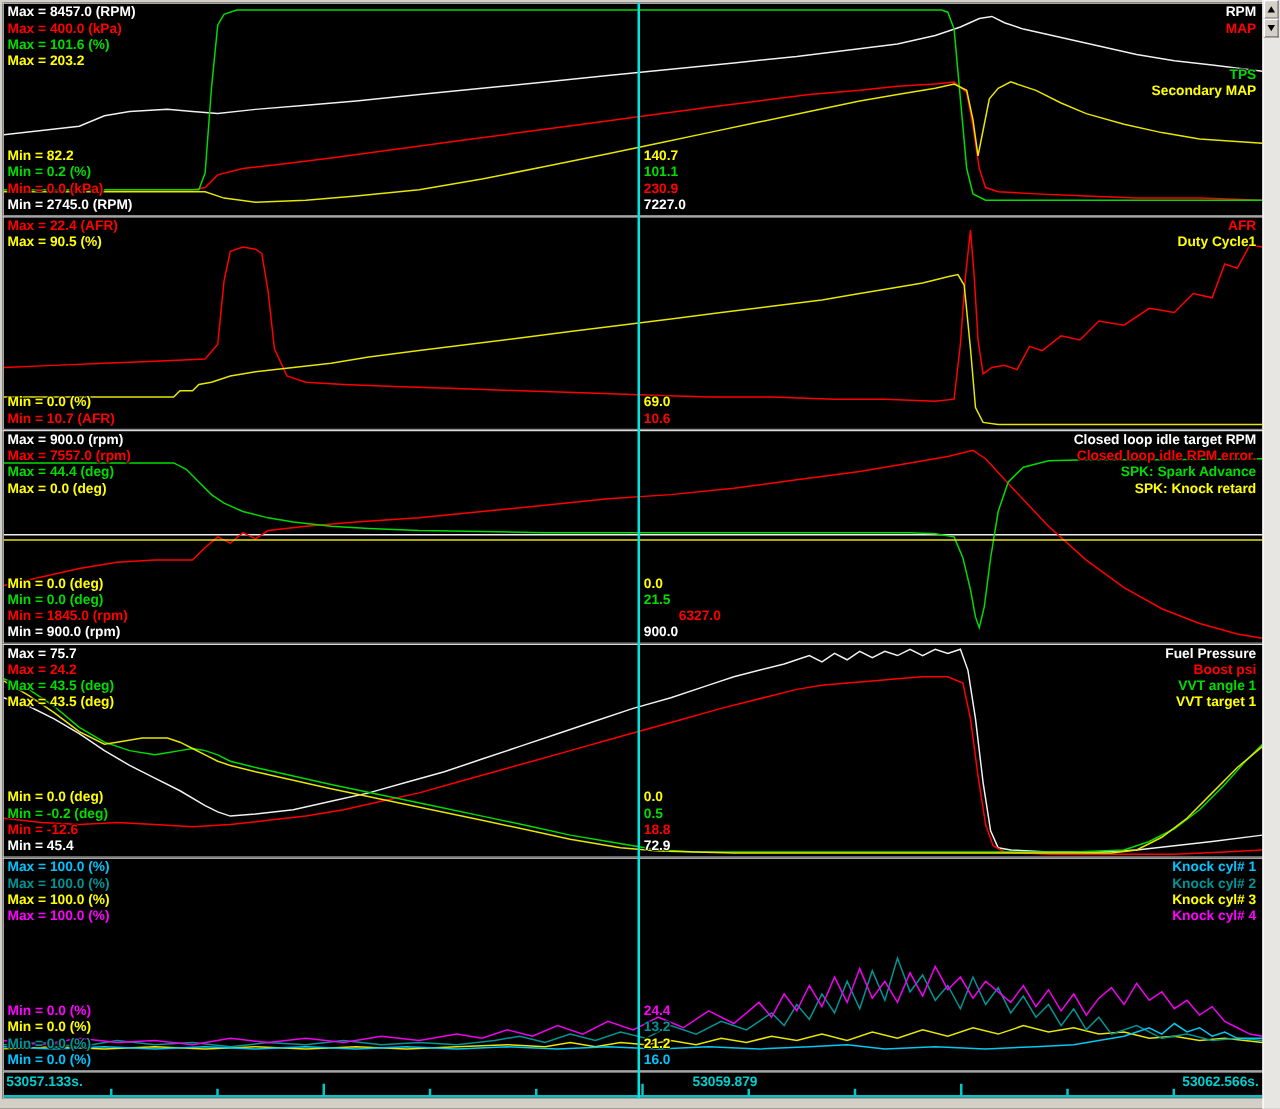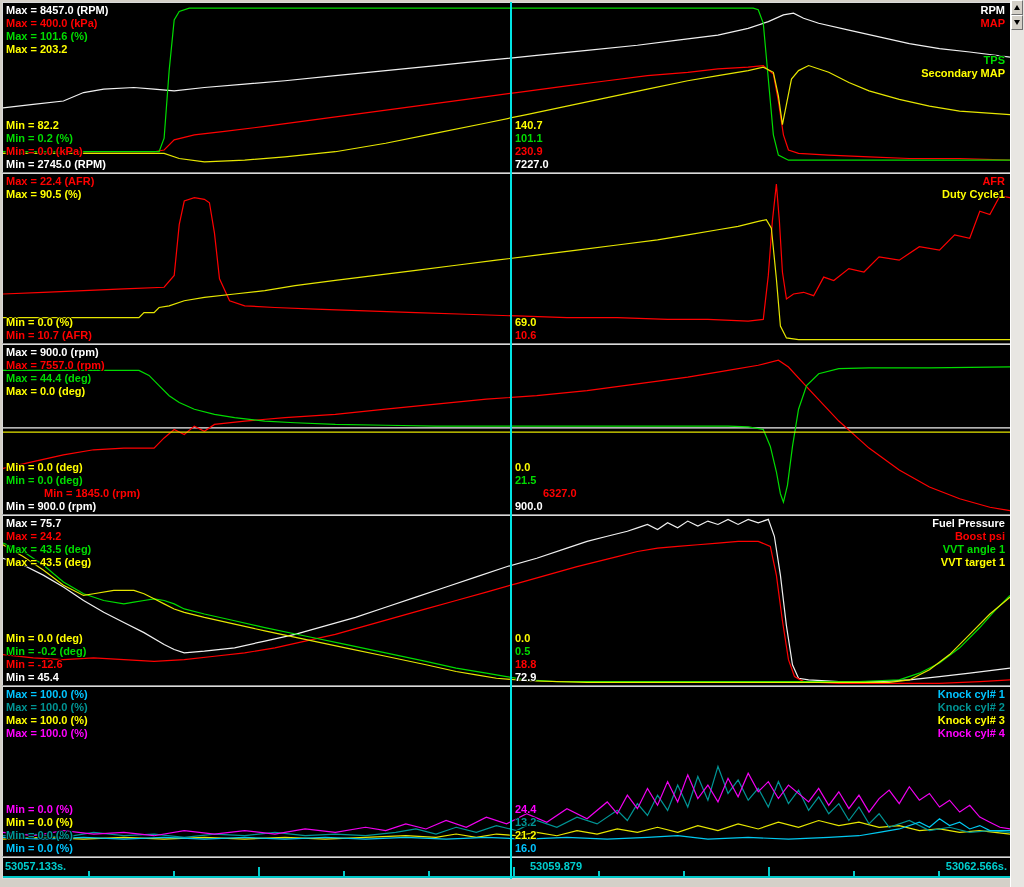--- a/index.html
+++ b/index.html
@@ -12,21 +12,21 @@
   .lbl{font-size:11px;font-weight:bold;line-height:13px;white-space:pre;
        text-shadow:1px 0 1px #000,-1px 0 1px #000,0 1px 1px #000,0 -1px 1px #000;}
   .max-stack{position:absolute;top:1px;left:3px;z-index:3;}
   .min-stack{position:absolute;bottom:1px;left:3px;z-index:3;}
   .legend-stack{position:absolute;top:1px;right:5px;text-align:right;z-index:3;}
   .cursor-stack{position:absolute;left:512px;bottom:1px;z-index:4;}
   .cursor-line{position:absolute;left:508px;top:0;width:2px;height:877px;background:#00E4E4;z-index:6;}
   .timeline{position:relative;height:20px;background:#000;border:1px solid #DADADA;overflow:hidden;}
   .tl-label{position:absolute;top:2px;font-size:11px;font-weight:bold;color:#00CFCF;white-space:pre;}
   .tl-start{left:2px;}
-  .tl-cursor{left:488px;padding-left:39px;}
+  .tl-cursor{left:512px;padding-left:39px;}
   .tl-end{right:3px;}
   .tl-base{position:absolute;left:0;right:0;bottom:0;height:2px;background:#00C8C8;}
   .tick{position:absolute;bottom:2px;width:2px;background:#00C8C8;}
   .scrollbar{position:absolute;top:0;right:0;width:13px;height:887px;background:#E8E6E2;border-left:1px solid #FFFFFF;z-index:7;}
   .sb-btn{width:12px;height:15px;background:#D4D0C8;border:1px solid;border-color:#FFFFFF #707070 #707070 #FFFFFF;
           display:flex;align-items:center;justify-content:center;box-sizing:border-box;}
   .tri-up{width:0;height:0;border-left:3px solid transparent;border-right:3px solid transparent;border-bottom:5px solid #000;}
   .tri-down{width:0;height:0;border-left:3px solid transparent;border-right:3px solid transparent;border-top:5px solid #000;}
 </style>
 </head>
@@ -102,22 +102,28 @@
       </div>
     <div class="max-stack">
         <div class="lbl" style="color: rgb(255, 255, 255);">Max = 900.0 (rpm)</div>
         <div class="lbl" style="color: rgb(255, 0, 0);">Max = 7557.0 (rpm)</div>
         <div class="lbl" style="color: rgb(0, 220, 0);">Max = 44.4 (deg)</div>
         <div class="lbl" style="color: rgb(255, 255, 0);">Max = 0.0 (deg)</div>
       </div>
     <div class="min-stack">
         <div class="lbl" style="color: rgb(255, 255, 0);">Min = 0.0 (deg)</div>
         <div class="lbl" style="color: rgb(0, 220, 0);">Min = 0.0 (deg)</div>
-        <div class="lbl" style="color: rgb(255, 0, 0); margin-left: 38px;">Min = 1845.0 (rpm)</div>
+        <div class="lbl" style="color: rgb(255, 0, 0);">Min = 1845.0 (rpm)</div>
         <div class="lbl" style="color: rgb(255, 255, 255);">Min = 900.0 (rpm)</div>
+      </div>
+    <div class="legend-stack">
+        <div class="lbl" style="color: rgb(255, 255, 255);">Closed loop idle target RPM</div>
+        <div class="lbl" style="color: rgb(255, 0, 0);">Closed loop idle RPM error.</div>
+        <div class="lbl" style="color: rgb(0, 220, 0);">SPK: Spark Advance</div>
+        <div class="lbl" style="color: rgb(255, 255, 0);">SPK: Knock retard</div>
       </div>
     <div class="cursor-stack">
         <div class="lbl" style="color: rgb(255, 255, 0);">0.0</div>
         <div class="lbl" style="color: rgb(0, 220, 0);">21.5</div>
         <div class="lbl" style="color: rgb(255, 0, 0); padding-left: 28px;">6327.0</div>
         <div class="lbl" style="color: rgb(255, 255, 255);">900.0</div>
       </div>
   </div>
   <div class="panel">
     <div class="plot">

